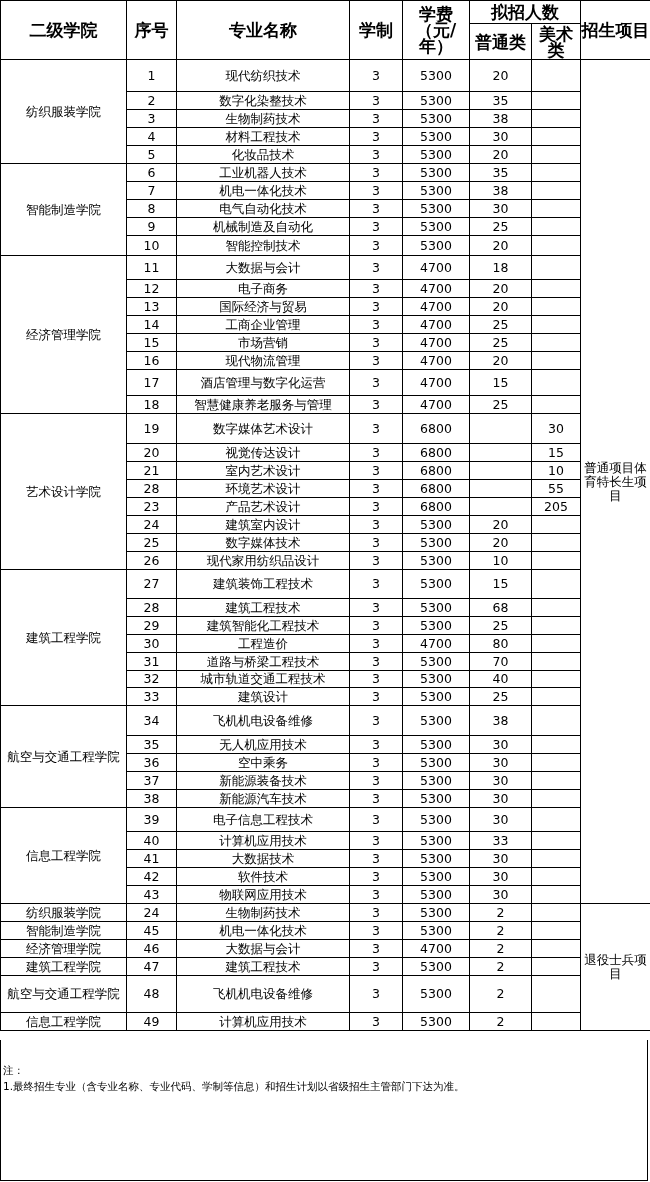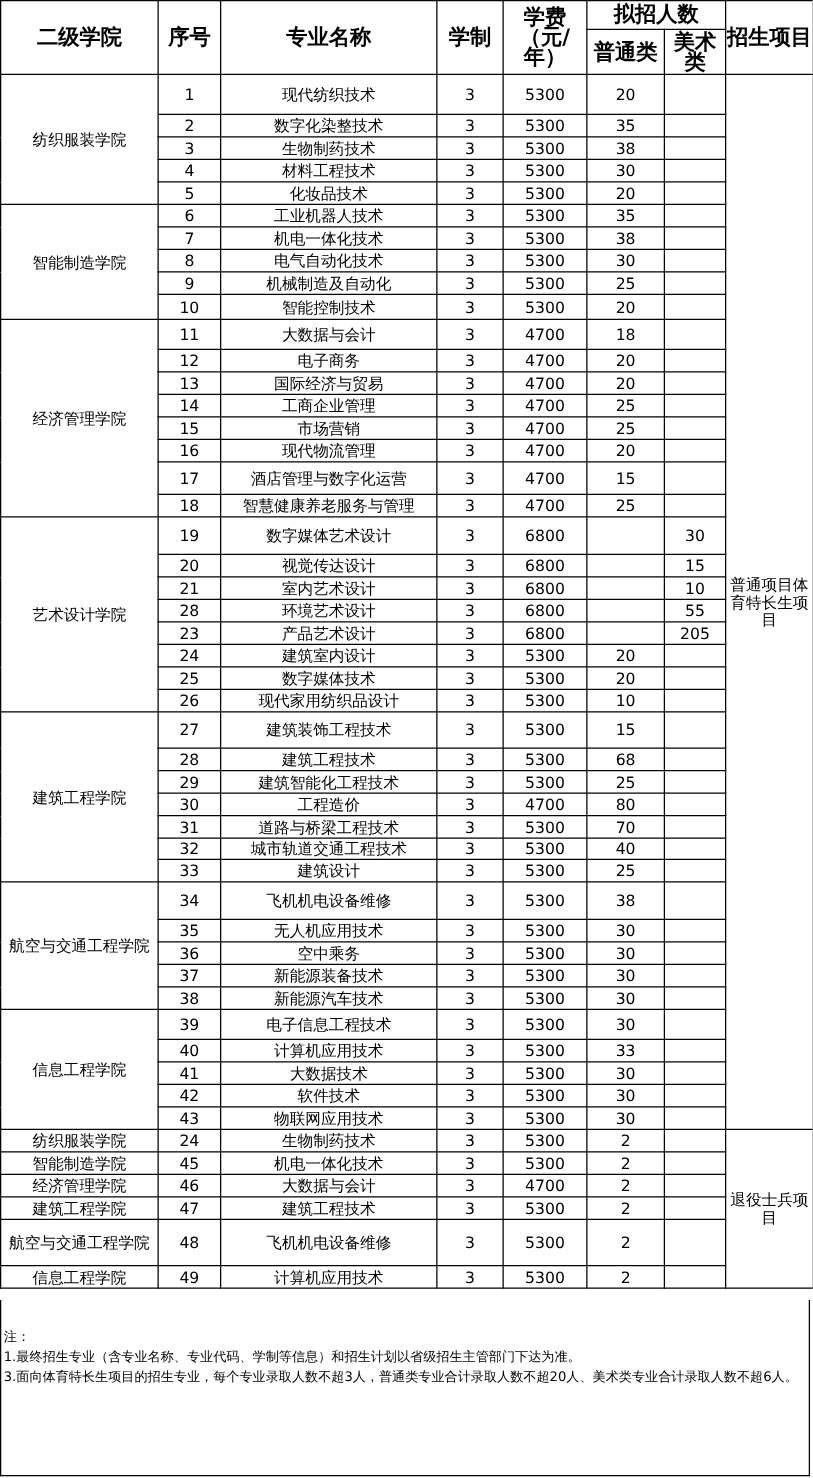--- a/index.html
+++ b/index.html
@@ -453,15 +453,14 @@
           <td>2</td>
           <td></td>
         </tr>
       </tbody>
   </table>
 
   <div class="notes">
     <div class="pad"></div>
     <p>注：</p>
     <p>1.最终招生专业（含专业名称、专业代码、学制等信息）和招生计划以省级招生主管部门下达为准。</p>
-    <p>3.面向体育特长生项目的招生专业，每个专业录取人数不超3人，普通类专业合计录取人数不超20人、美术类专业合计录取人数不超6人。</p>
   </div>
 </div>
 
 </body></html>

